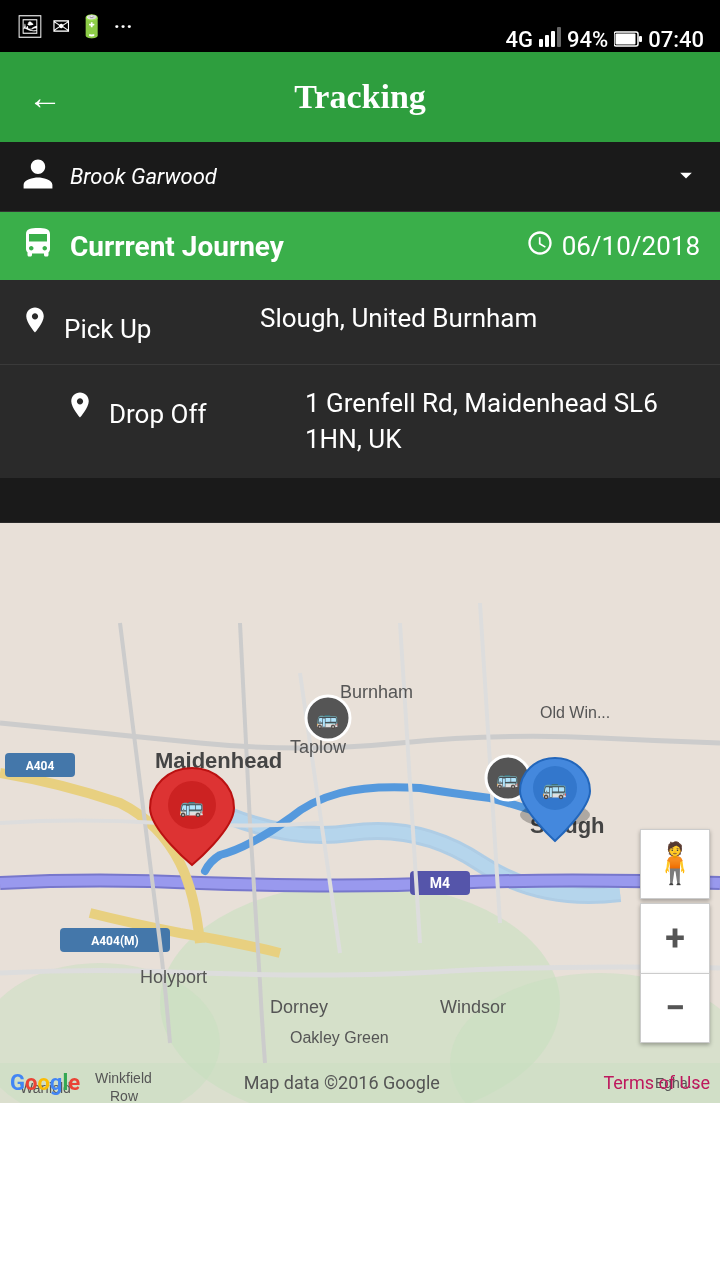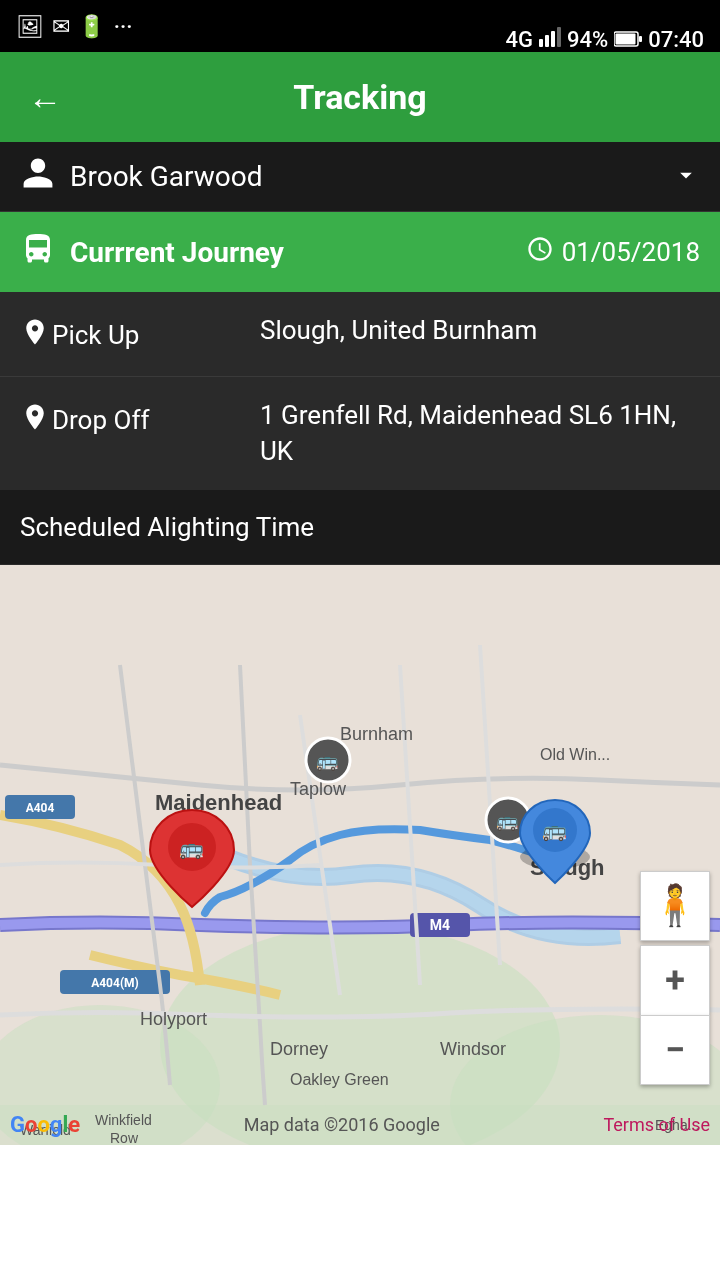--- a/index.html
+++ b/index.html
@@ -36,46 +36,48 @@
       cursor: pointer;
       padding: 8px;
     }
     .header-title {
       color: #fff;
       font-size: 34px;
       font-weight: bold;
       position: absolute;
       left: 50%;
       transform: translateX(-50%);
+      font-family: Liberation Serif, serif;
     }
 
     
     .user-selector {
       background: #1a1a1a;
       height: 70px;
       display: flex;
       align-items: center;
       justify-content: space-between;
       padding: 0 20px;
       border-bottom: 1px solid #333;
     }
     .user-info {
       display: flex;
       align-items: center;
       gap: 14px;
       color: #fff;
-      font-size: 28px;
+      font-size: 22px;
+      font-style: italic;
     }
     .user-icon svg { width: 36px; height: 36px; fill: #fff; }
     .chevron-icon svg { width: 28px; height: 28px; fill: #fff; }
 
     
     .journey-header {
       background: #3aaf4a;
-      height: 80px;
+      height: 68px;
       display: flex;
       align-items: center;
       justify-content: space-between;
       padding: 0 20px;
     }
     .journey-left {
       display: flex;
       align-items: center;
       gap: 14px;
       color: #fff;
@@ -96,25 +98,25 @@
     .journey-details {
       background: #2a2a2a;
     }
     .detail-row {
       display: flex;
       align-items: flex-start;
       padding: 20px 20px;
       border-bottom: 1px solid #3a3a3a;
       min-height: 80px;
     }
-    .detail-row:last-child { border-bottom: none; }
+    .detail-row:last-child { border-bottom: none; margin-left: 45px; }
     .detail-label {
       display: flex;
-      align-items: center;
-      gap: 2px;
+      align-items: flex-end;
+      gap: 14px;
       color: #fff;
       font-size: 26px;
       min-width: 240px;
       padding-top: 2px;
     }
     .pin-icon svg { width: 30px; height: 36px; fill: #fff; }
     .detail-value {
       color: #fff;
       font-size: 26px;
       flex: 1;
@@ -290,21 +292,21 @@
         </svg>
     </span>
     <span>Currrent Journey</span>
   </div>
   <div class="journey-date">
     <span class="clock-icon">
       <svg viewBox="0 0 24 24">
           <path d="M11.99 2C6.47 2 2 6.48 2 12s4.47 10 9.99 10C17.52 22 22 17.52 22 12S17.52 2 11.99 2zM12 20c-4.42 0-8-3.58-8-8s3.58-8 8-8 8 3.58 8 8-3.58 8-8 8zm.5-13H11v6l5.25 3.15.75-1.23-4.5-2.67V7z"></path>
         </svg>
     </span>
-    <span>01/05/2018</span>
+    <span>06/10/2018</span>
   </div>
 </div>
 
 <div class="journey-details">
   <div class="detail-row">
     <div class="detail-label">
       <span class="pin-icon">
         <svg viewBox="0 0 24 24">
             <path d="M12 2C8.13 2 5 5.13 5 9c0 5.25 7 13 7 13s7-7.75 7-13c0-3.87-3.13-7-7-7zm0 9.5c-1.38 0-2.5-1.12-2.5-2.5s1.12-2.5 2.5-2.5 2.5 1.12 2.5 2.5-1.12 2.5-2.5 2.5z"></path>
           </svg>
@@ -321,21 +323,20 @@
           </svg>
       </span>
       <span>Drop Off</span>
     </div>
     <div class="detail-value">1 Grenfell Rd, Maidenhead SL6 1HN, UK</div>
   </div>
 </div>
 
 <div class="timing-section">
   <div class="timing-row">
-    <span class="timing-label">Scheduled Alighting Time</span>
   </div>
 </div>
 
 <div class="map-container">
   <svg class="map-svg" viewBox="0 0 720 580" xmlns="http://www.w3.org/2000/svg">
 
     <rect width="720" height="580" fill="#e8e0d8"></rect>
 
     <ellipse cx="360" cy="480" rx="200" ry="120" fill="#c8dfc0" opacity="0.6"></ellipse>
     <ellipse cx="100" cy="520" rx="120" ry="80" fill="#c8dfc0" opacity="0.5"></ellipse>

